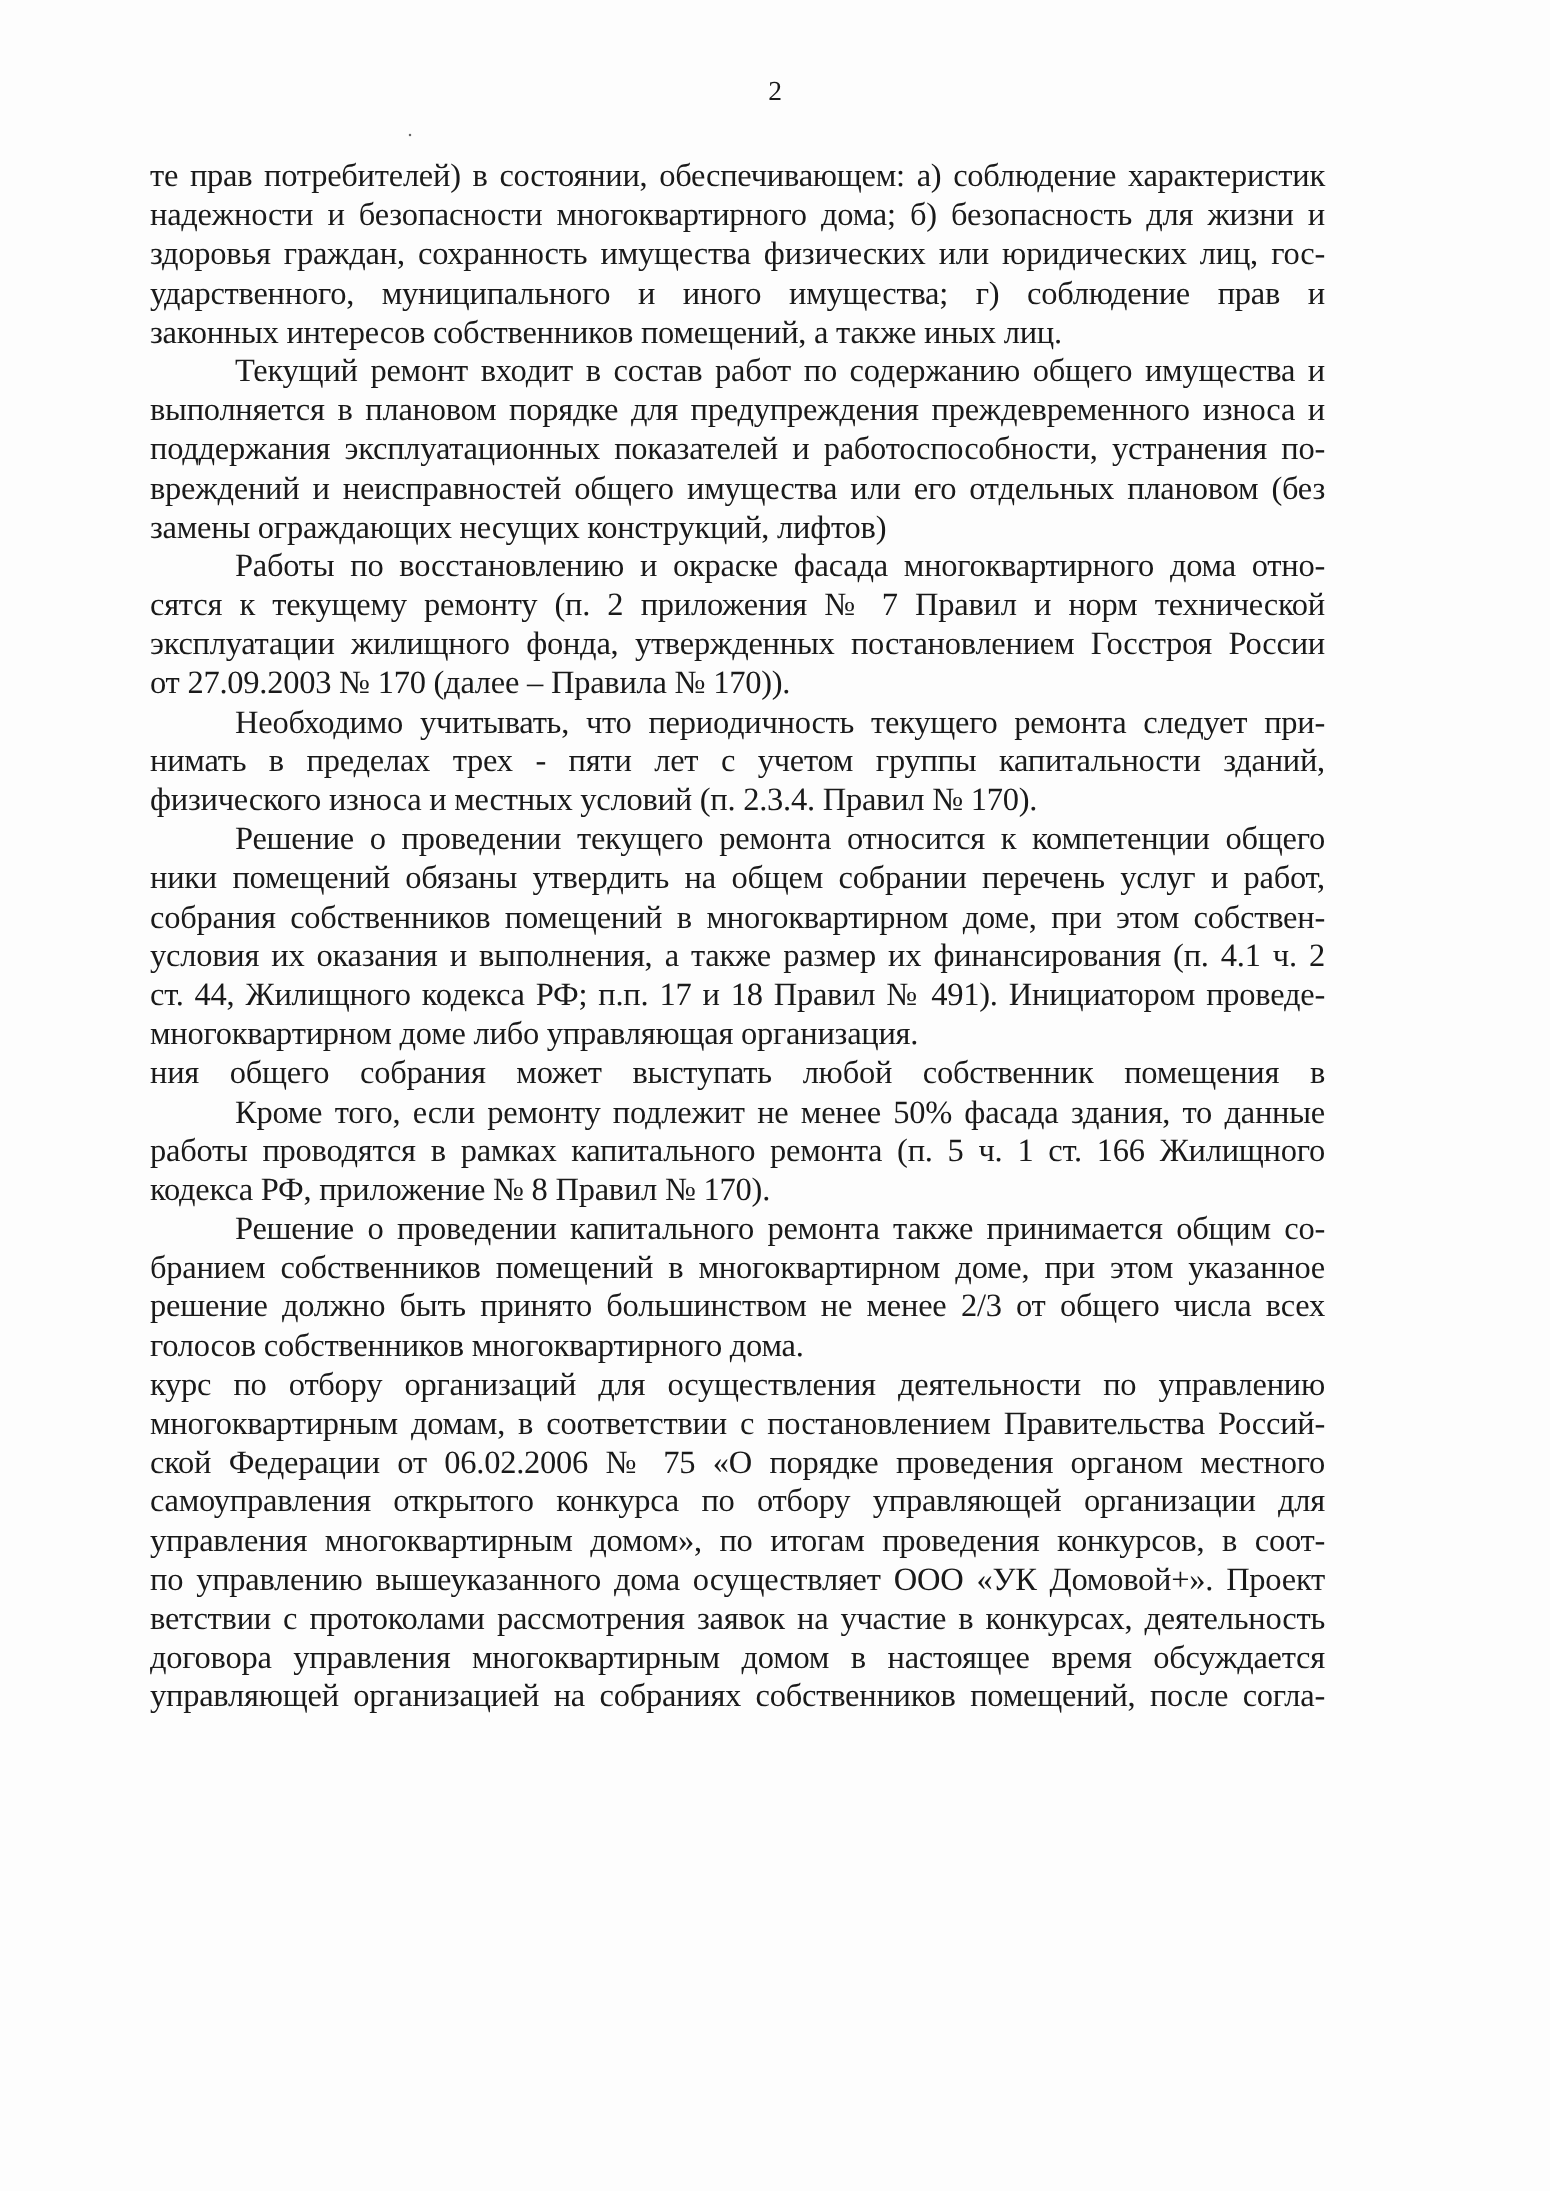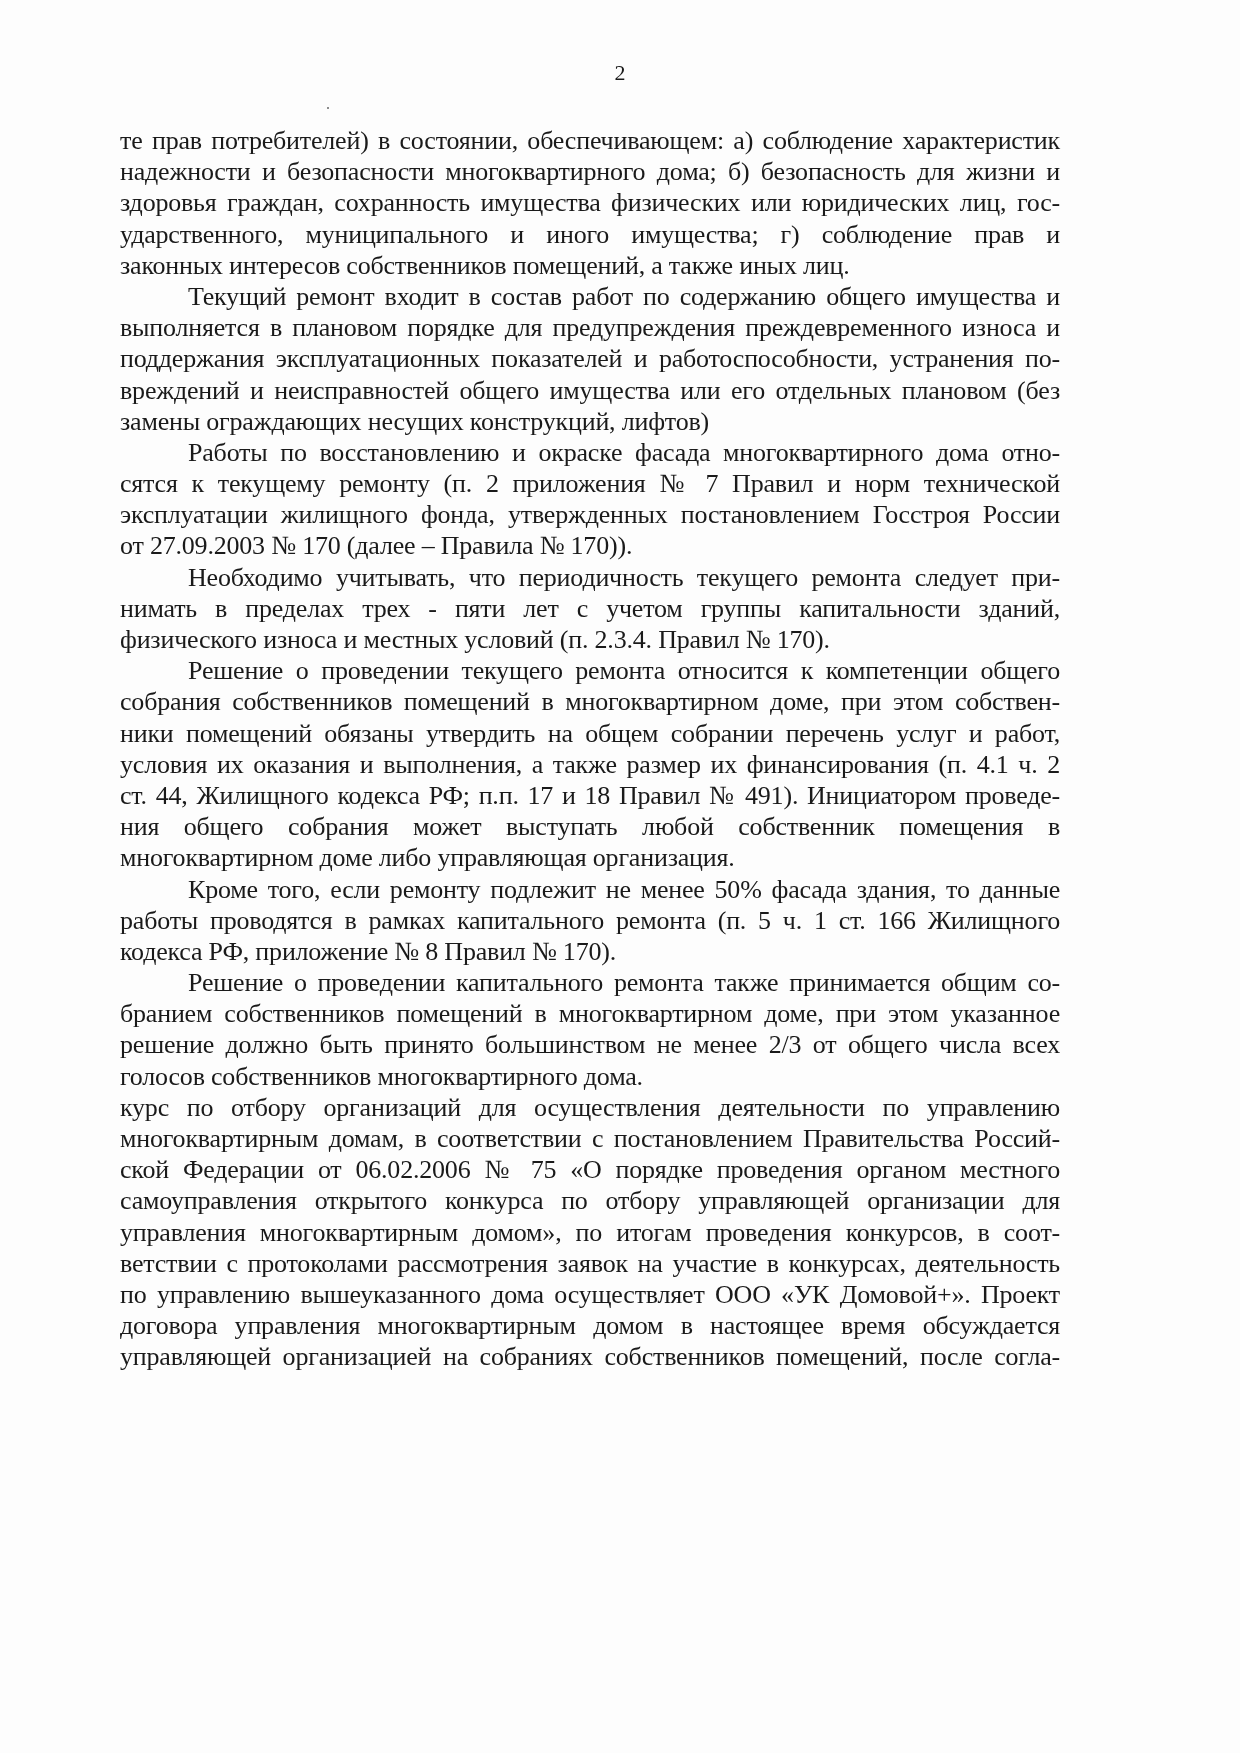--- a/index.html
+++ b/index.html
@@ -53,43 +53,43 @@
         <div class="line">эксплуатации жилищного фонда, утвержденных постановлением Госстроя России</div>
         <div class="line last">от 27.09.2003 № 170 (далее – Правила № 170)).</div>
       </div>
       <div class="paragraph">
         <div class="line indent">Необходимо учитывать, что периодичность текущего ремонта следует при-</div>
         <div class="line">нимать в пределах трех - пяти лет с учетом группы капитальности зданий,</div>
         <div class="line last">физического износа и местных условий (п. 2.3.4. Правил № 170).</div>
       </div>
       <div class="paragraph">
         <div class="line indent">Решение о проведении текущего ремонта относится к компетенции общего</div>
+        <div class="line">ники помещений обязаны утвердить на общем собрании перечень услуг и работ,</div>
         <div class="line">собрания собственников помещений в многоквартирном доме, при этом собствен-</div>
-        <div class="line">ники помещений обязаны утвердить на общем собрании перечень услуг и работ,</div>
         <div class="line">условия их оказания и выполнения, а также размер их финансирования   (п. 4.1 ч. 2</div>
         <div class="line">ст. 44, Жилищного кодекса РФ; п.п. 17 и 18 Правил № 491). Инициатором проведе-</div>
+        <div class="line last">многоквартирном доме либо управляющая организация.</div>
         <div class="line">ния общего собрания может выступать любой собственник помещения в</div>
-        <div class="line last">многоквартирном доме либо управляющая организация.</div>
       </div>
       <div class="paragraph">
         <div class="line indent">Кроме того, если ремонту подлежит не менее 50% фасада здания, то данные</div>
         <div class="line">работы проводятся в рамках капитального ремонта (п. 5 ч. 1 ст. 166 Жилищного</div>
         <div class="line last">кодекса РФ, приложение № 8 Правил № 170).</div>
       </div>
       <div class="paragraph">
         <div class="line indent">Решение о проведении капитального ремонта также принимается общим со-</div>
         <div class="line">бранием собственников помещений в многоквартирном доме, при этом указанное</div>
         <div class="line">решение должно быть принято  большинством не менее 2/3 от общего числа всех</div>
         <div class="line last">голосов собственников многоквартирного дома.</div>
       </div>
       <div class="paragraph">
         <div class="line">курс по отбору организаций для осуществления деятельности по управлению</div>
         <div class="line">многоквартирным домам, в соответствии с постановлением Правительства Россий-</div>
         <div class="line">ской Федерации от 06.02.2006 № 75 «О порядке проведения органом местного</div>
         <div class="line">самоуправления открытого конкурса по отбору управляющей организации для</div>
         <div class="line">управления многоквартирным домом», по итогам проведения конкурсов, в соот-</div>
+        <div class="line">по управлению вышеуказанного дома осуществляет ООО «УК Домовой+». Проект</div>
         <div class="line">ветствии с протоколами рассмотрения заявок на участие в конкурсах, деятельность</div>
-        <div class="line">по управлению вышеуказанного дома осуществляет ООО «УК Домовой+». Проект</div>
         <div class="line">договора управления многоквартирным домом в настоящее время обсуждается</div>
         <div class="line">управляющей организацией на собраниях собственников помещений, после согла-</div>
       </div>
     </div>
 </div>
 
 </body></html>

